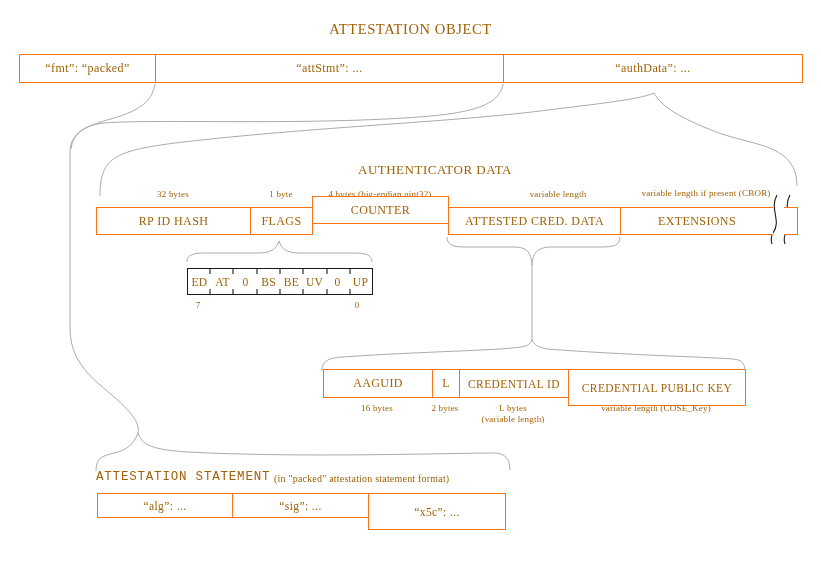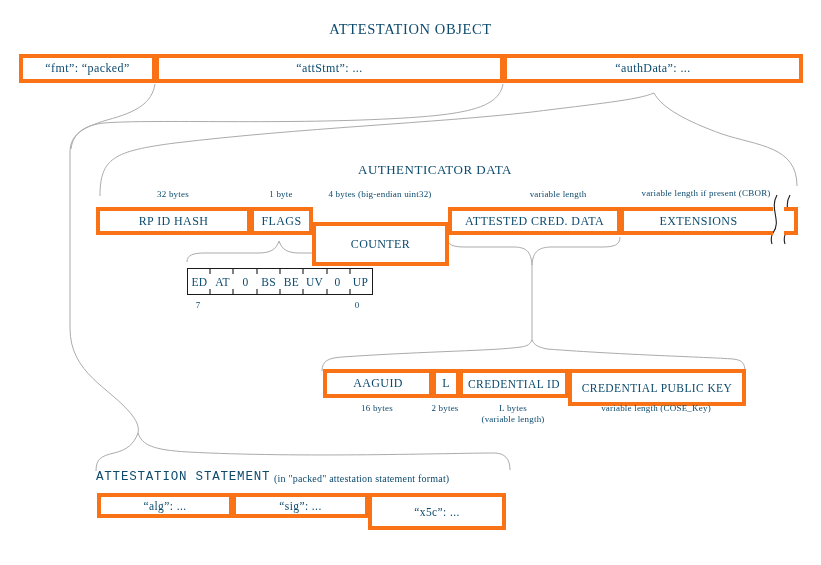--- a/index.html
+++ b/index.html
@@ -1,21 +1,21 @@
 <!DOCTYPE html>
 <html><head>
 <meta charset="utf-8">
 <style>
   html,body{margin:0;padding:0;background:#ffffff;}
   #canvas{
     position:relative;width:821px;height:565px;background:#ffffff;
-    font-family:"Liberation Serif","DejaVu Serif",serif;color:#0c4a6e;overflow:hidden;
+    font-family:"Liberation Serif","DejaVu Serif",serif;color:#a16207;overflow:hidden;
   }
   .cell{
-    position:absolute;box-sizing:border-box;border:4px solid #f97316;background:#fff;
+    position:absolute;box-sizing:border-box;border:1px solid #f97316;background:#fff;
     display:flex;align-items:center;justify-content:center;
     font-size:12px;letter-spacing:0.4px;white-space:nowrap;
   }
   .cell.noright{border-right:none;}
   .cell.noleft{border-left:none;}
   .title{
     position:absolute;left:0;right:0;top:21px;text-align:center;
     font-size:14.5px;letter-spacing:0.6px;
   }
   .sec-title{
@@ -84,21 +84,21 @@
   <div class="sec-title" style="left:435px;top:162px;">AUTHENTICATOR DATA</div>
 
   <span class="small-label" style="left:173px;top:189px;">32 bytes</span>
   <span class="small-label" style="left:281px;top:189px;">1 byte</span>
   <span class="small-label" style="left:380px;top:189px;">4 bytes (big-endian uint32)</span>
   <span class="small-label" style="left:558px;top:189px;">variable length</span>
   <span class="small-label" style="left:706px;top:188px;">variable length if present (CBOR)</span>
 
   <div class="cell" style="left:96px;top:207px;width:155px;height:28px;">RP ID HASH</div>
   <div class="cell" style="left:250px;top:207px;width:63px;height:28px;">FLAGS</div>
-  <div class="cell" style="left:312px;top:222px;width:137px;height:44px;">COUNTER</div>
+  <div class="cell" style="left:312px;top:196px;width:137px;height:28px;">COUNTER</div>
   <div class="cell" style="left:448px;top:207px;width:173px;height:28px;">ATTESTED CRED. DATA</div>
   <div class="cell noright" style="left:620px;top:207px;width:153px;height:28px;font-family:Liberation Serif, serif;">EXTENSIONS</div>
   <div class="cell noleft" style="left:784px;top:207px;width:14px;height:28px;"></div>
 
   <div class="bitbox">
     <div class="bit">ED</div>
     <div class="bit">AT</div>
     <div class="bit">0</div>
     <div class="bit">BS</div>
     <div class="bit">BE</div>

